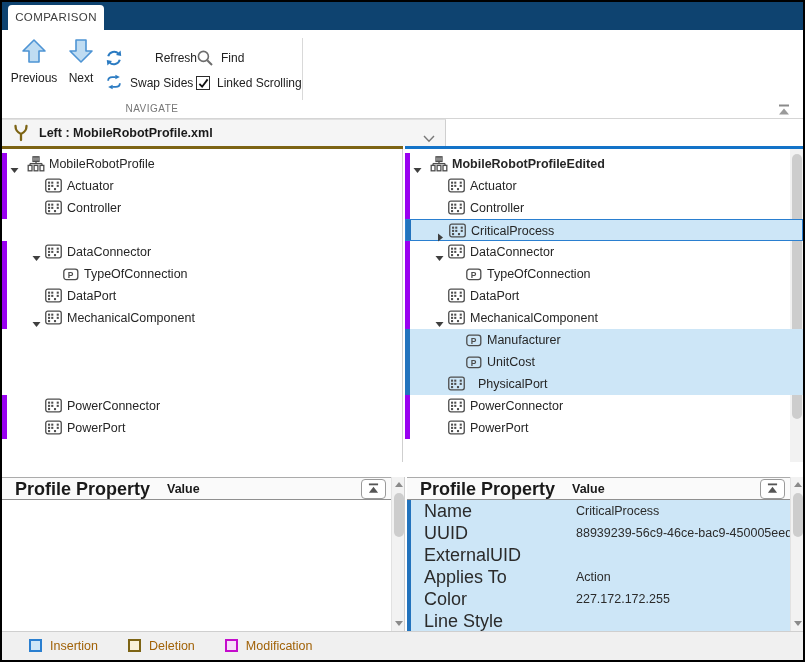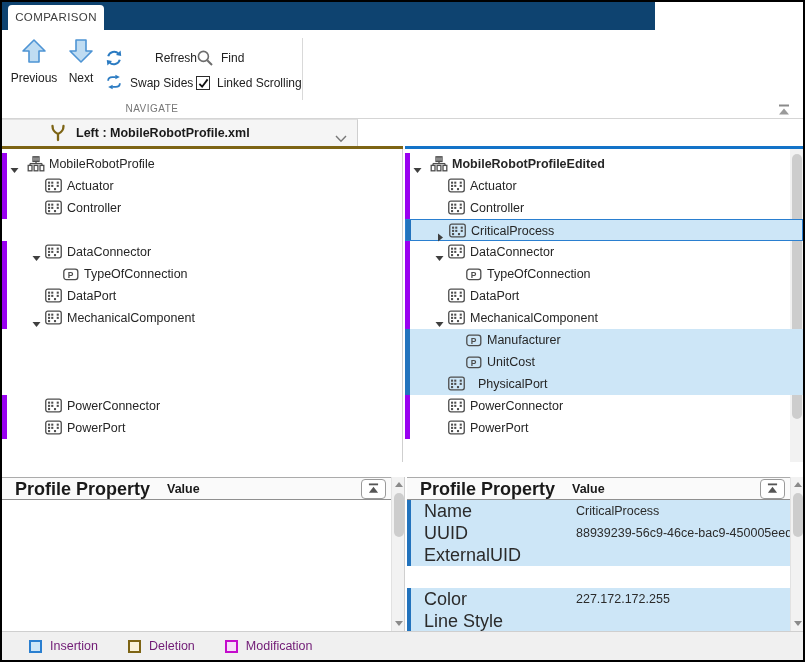--- a/index.html
+++ b/index.html
@@ -3,41 +3,41 @@
 <meta charset="utf-8">
 <style>
   * { margin:0; padding:0; box-sizing:border-box; }
   html,body { background:#888; }
   body { font-family:"Liberation Sans", sans-serif; }
   #window {
     position:relative; width:805px; height:662px;
     border:2px solid #000; background:#fff; overflow:hidden;
   }
   
-  #tabstrip { position:absolute; left:0; top:0; width:653px; height:28px; background:#0e4370; }
+  #tabstrip { position:absolute; left:0; top:0; width:801px; height:28px; background:#0e4370; }
   #comparison-tab {
     position:absolute; left:6px; top:3px; width:96px; height:25px;
     background:#fff; border-radius:4px 4px 0 0; color:#3c3c3c;
     font-size:11.5px; letter-spacing:0.4px; text-align:center; line-height:25px;
   }
   
   #ribbon { position:absolute; left:0; top:28px; width:801px; height:89px; background:#fff; border-bottom:1px solid #d5d5d5; }
   .big-btn { position:absolute; top:6px; width:56px; height:62px; text-align:center; cursor:default; }
   .big-btn .bicon { display:block; margin:2px auto 4px; width:26px; height:26px; }
   .big-btn .blabel { font-size:12px; color:#212121; }
   .small-btn { position:absolute; height:20px; display:flex; align-items:center; gap:7px; font-size:12px; color:#212121; }
   .small-btn .sicon { width:18px; height:18px; display:inline-block; }
   #ribbon-sep { position:absolute; left:300px; top:8px; width:1px; height:62px; background:#d9d9d9; }
   #navigate-label { position:absolute; left:0; top:73px; width:300px; text-align:center; font-size:10px; color:#767676; letter-spacing:0.5px; }
   #ribbon-collapse { position:absolute; right:10px; top:72px; width:16px; height:14px; }
   .checkbox { width:14px; height:14px; background:#fff; border:1.5px solid #2b2b2b; display:inline-flex; align-items:center; justify-content:center; }
   
   #headers { position:absolute; left:0; top:117px; width:801px; height:27px; }
   .pane-header { position:absolute; top:0; height:27px; background:#f5f5f5; border-top:1px solid #e0e0e0; display:flex; align-items:center; }
-  #left-header { left:0; width:356px; border-right:1px solid #cfcfcf;padding-left:37px; }
+  #left-header { left:0; width:444px; border-right:1px solid #cfcfcf; }
   #right-header { left:403px; width:398px; }
   .pane-header .branch { width:18px; height:18px; margin-left:10px; }
   .pane-header .ptitle { font-size:12.5px; font-weight:bold; color:#1a1a1a; margin-left:9px; }
   .pane-header .chev { position:absolute; right:10px; top:9px; width:12px; height:8px; }
   .accent-bar { position:absolute; top:144px; height:3px; }
   #left-accent { left:0; width:401px; }
   #right-accent { left:403px; width:398px; }
   
   .tree { position:absolute; top:147px; height:313px; background:#fff; overflow:hidden; }
   #left-tree { left:0; width:401px; border-right:1px solid #cfcfcf; }
@@ -67,21 +67,21 @@
   .pt-row { position:absolute; left:0; width:100%; height:22px; color:#2b2b2b; white-space:nowrap; }
   .collapse-btn { position:absolute; top:1.5px; width:25px; height:20px; border:1px solid #9a9a9a; border-radius:4px; background:#fff;
     display:flex; align-items:center; justify-content:center; }
   .table-scroll { right:0; top:0; width:13px; height:154px; border-left:1px solid #e2e2e2; }
   .sarrow { position:absolute; left:0; width:13px; height:13px; display:flex; align-items:center; justify-content:center; }
   .tri-up { width:0; height:0; border-left:4px solid transparent; border-right:4px solid transparent; border-bottom:5px solid #8a8a8a; }
   .tri-down { width:0; height:0; border-left:4px solid transparent; border-right:4px solid transparent; border-top:5px solid #8a8a8a; }
   
   #legend { position:absolute; left:0; top:629px; width:801px; height:29px; background:#f0f0f0; border-top:1px solid #cfcfcf;
     display:flex; align-items:center; padding-left:27px; gap:30px; }
-  .legend-item { display:flex; align-items:center; gap:8px; font-size:12.5px; color:#701a75; }
+  .legend-item { display:flex; gap:8px; font-size:12.5px; color:#a16207; }
   .legend-swatch { width:13px; height:13px; border-width:2px; border-style:solid; }
 </style>
 </head>
 <body>
 
 <div id="window">
 
   <div id="tabstrip" style="background: rgb(14, 67, 112);">
     <div id="comparison-tab">COMPARISON</div>
   </div>
@@ -589,20 +589,24 @@
           <span class="c2">CriticalProcess</span>
         </div>
         <div class="pt-row" style="top: 22px; background: rgb(205, 230, 247); border-left: 4px solid rgb(34, 115, 189);">
           <span class="c1">UUID</span>
           <span class="c2">88939239-56c9-46ce-bac9-450005eed6...</span>
         </div>
         <div class="pt-row" style="top: 44px; background: rgb(205, 230, 247); border-left: 4px solid rgb(34, 115, 189);">
           <span class="c1">ExternalUID</span>
           <span class="c2"></span>
         </div>
+        <div class="pt-row" style="top: 66px; background: rgb(205, 230, 247); border-left: 4px solid rgb(34, 115, 189);">
+          <span class="c1">Applies To</span>
+          <span class="c2">Action</span>
+        </div>
         <div class="pt-row" style="top: 88px; background: rgb(205, 230, 247); border-left: 4px solid rgb(34, 115, 189);">
           <span class="c1">Color</span>
           <span class="c2">227.172.172.255</span>
         </div>
         <div class="pt-row" style="top: 110px; background: rgb(205, 230, 247); border-left: 4px solid rgb(34, 115, 189);">
           <span class="c1">Line Style</span>
           <span class="c2"></span>
         </div>
       </div>
     <div class="collapse-btn" style="right:18px;">

